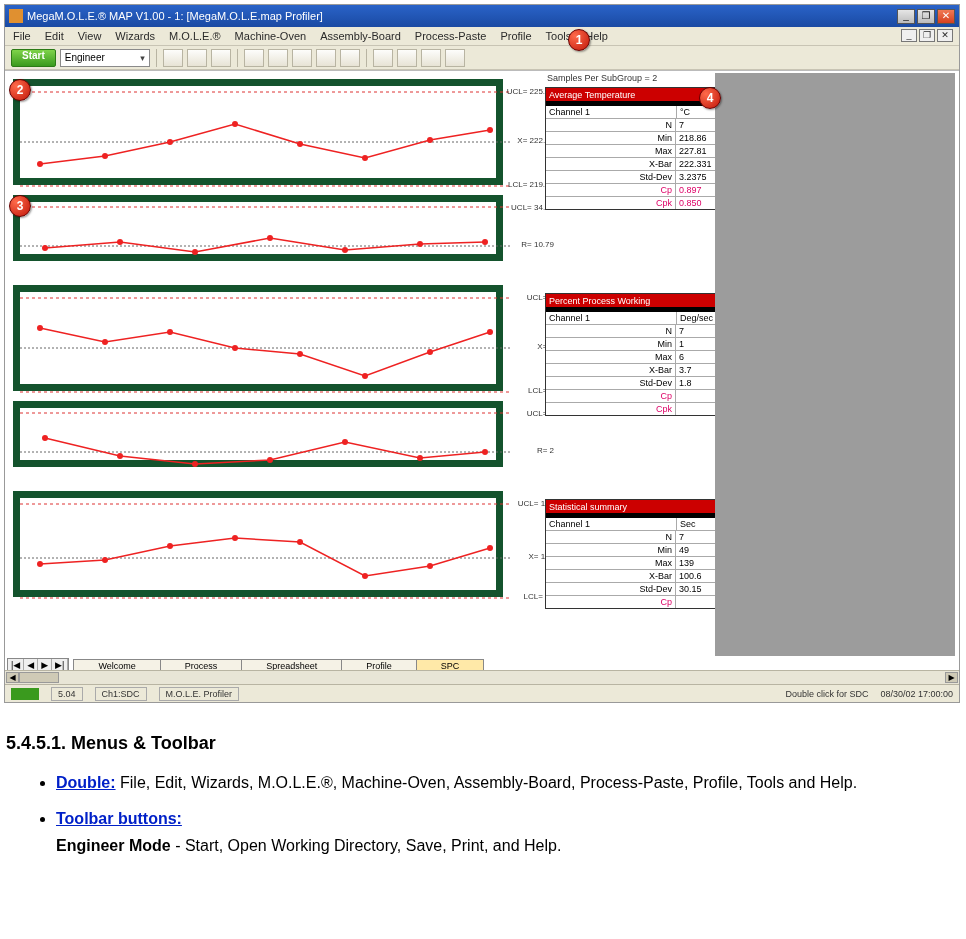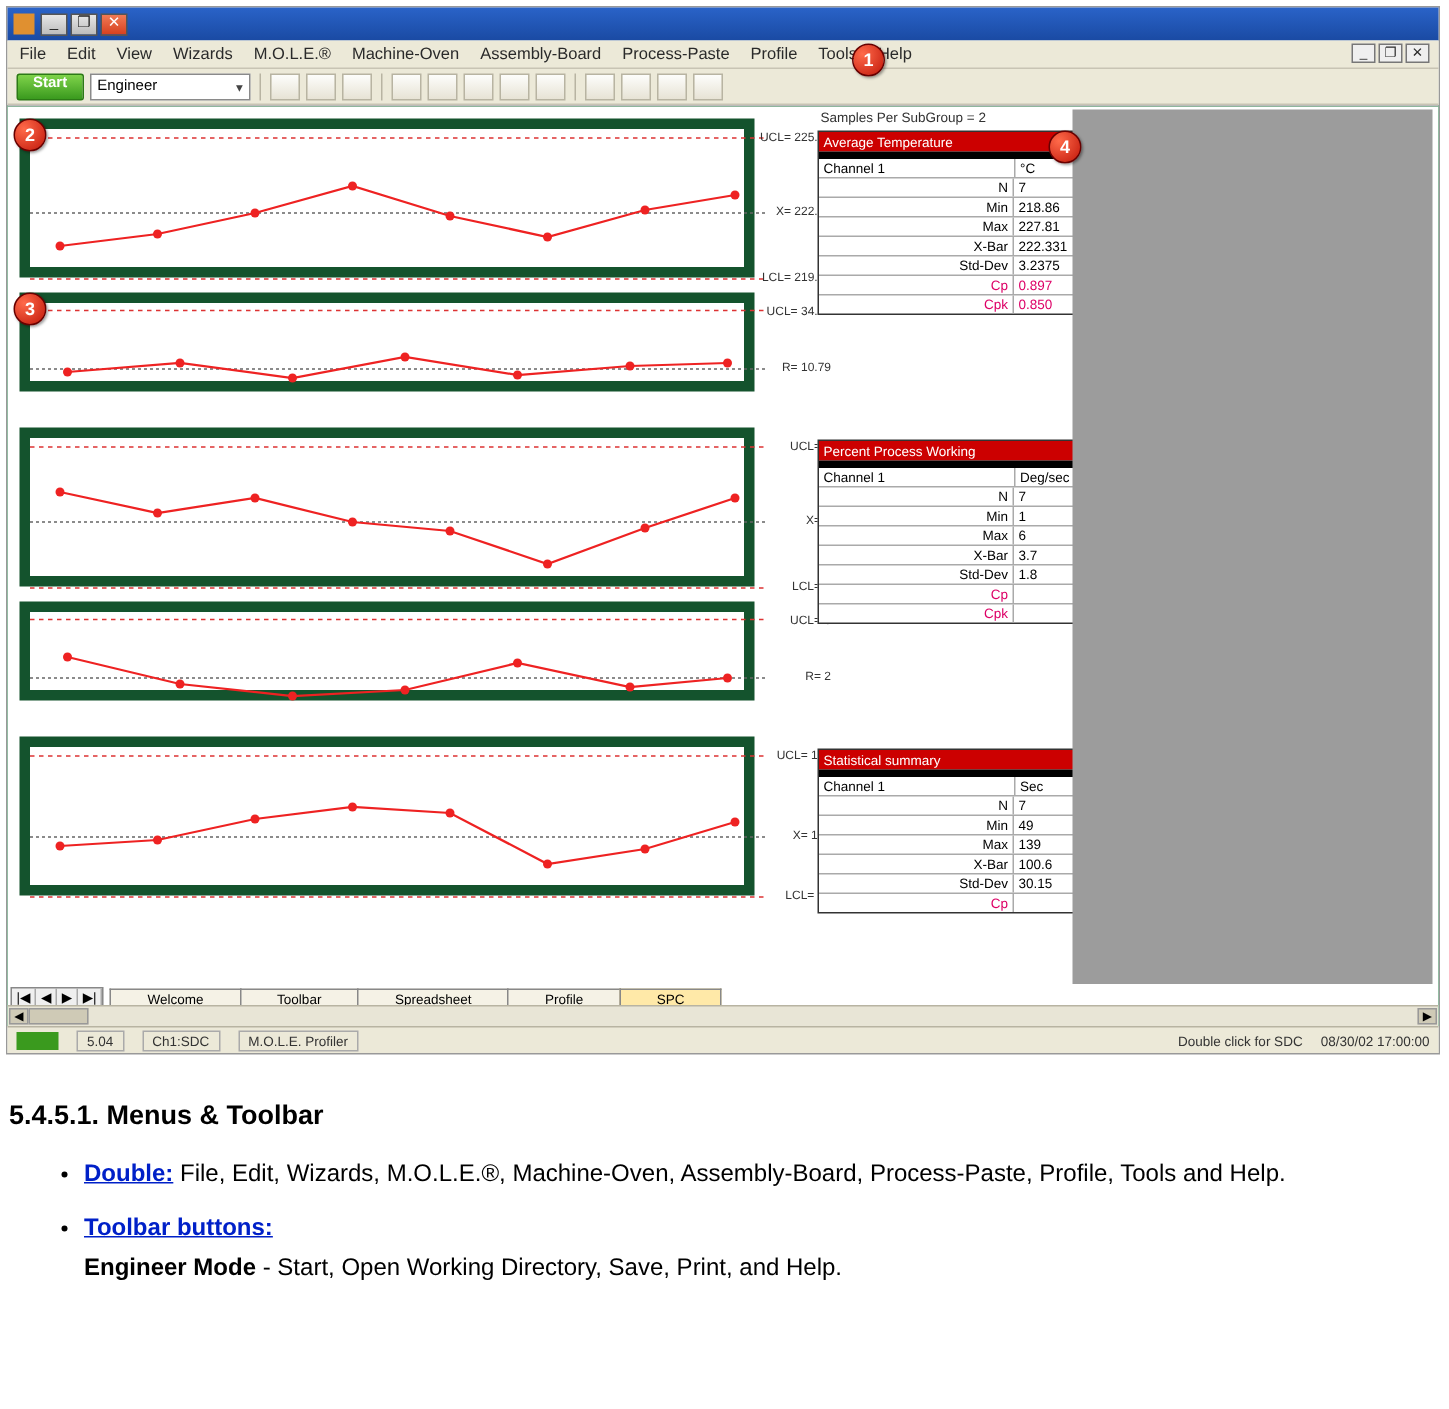--- a/index.html
+++ b/index.html
@@ -13,26 +13,26 @@
   .wbtns { display:flex; gap:2px; }
   .wbtn { width:18px; height:15px; background:linear-gradient(#e6e6e6,#bcbcbc); border:1px solid #555; font-size:10px; text-align:center; line-height:12px; color:#222; }
   .wbtn.close { background:linear-gradient(#f07a55,#d6401f); color:#fff; }
 
   .menubar { display:flex; gap:14px; padding:3px 8px; background:#ece9d8; font-size:11px; color:#2a2a2a; border-bottom:1px solid #c8c4b4; position:relative; }
   .menubar .docbtns { position:absolute; right:6px; top:2px; display:flex; gap:2px; }
   .docbtns .db { width:16px; height:13px; border:1px solid #777; background:#efefef; font-size:9px; text-align:center; line-height:11px; }
 
   .toolbar { display:flex; align-items:center; gap:4px; padding:2px 6px; background:#ece9d8; border-bottom:1px solid #c8c4b4; height:24px; }
   .startbtn { height:18px; padding:0 10px; background:linear-gradient(#7fd34a,#3a9a1e); color:#fff; font-size:10px; font-weight:bold; border:1px solid #2c7a16; border-radius:2px; }
-  .combo { height:18px; width:107px; border:1px solid #8a8a8a; background:#fff; font-size:10px; padding:0 4px; display:flex; align-items:center; justify-content:space-between; }
+  .combo { height:18px; width:90px; border:1px solid #8a8a8a; background:#fff; font-size:10px; padding:0 4px; display:flex; align-items:center; justify-content:space-between; }
   .combo:after { content:"▾"; font-size:9px; color:#444; }
   .sep { width:1px; height:18px; background:#b8b4a2; margin:0 2px; }
   .tbtn { width:20px; height:18px; border:1px solid #b8b4a2; background:linear-gradient(#fdfdfb,#e7e3d5); }
 
-  .workarea { position:relative; height:614px; background:#15803d; border-top:1px solid #bbb; overflow:hidden; }
+  .workarea { position:relative; height:614px; background:#5eead4; border-top:1px solid #bbb; overflow:hidden; }
   .client { position:absolute; inset:0; background:#fff; }
 
   
   .chart { position:absolute; border:7px solid #14532d; }
   .chart.big { left:8px; width:490px; height:106px; }
   .chart.narrow { left:8px; width:490px; height:66px; }
   .chart svg { display:block; }
   .ytick { position:absolute; right:-58px; font-size:8px; color:#333; white-space:nowrap; }
 
   
@@ -79,20 +79,21 @@
   .linklabel { color:#0020c8; text-decoration: underline; font-weight:bold; }
   .subline { margin-top:6px; }
 </style>
 </head>
 <body>
 
 <div class="shot">
 
   <div class="titlebar">
     <div class="appicon"></div>
+    <div class="title">MegaM.O.L.E.® MAP V1.00 - 1: [MegaM.O.L.E.map Profiler]</div>
     <div class="wbtns">
       <div class="wbtn">_</div>
       <div class="wbtn">❐</div>
       <div class="wbtn close">✕</div>
     </div>
   </div>
 
   <div class="menubar">
     <span>File</span>
     <span>Edit</span>
@@ -350,21 +351,21 @@
       <div class="greypane"></div>
 
       <div class="tabs">
         <div class="nav">
           <span>|◀</span>
           <span>◀</span>
           <span>▶</span>
           <span>▶|</span>
         </div>
         <div class="tab">Welcome</div>
-        <div class="tab">Toolbar</div>
+        <div class="tab">Process</div>
         <div class="tab">Spreadsheet</div>
         <div class="tab">Profile</div>
         <div class="tab spc active">SPC</div>
       </div>
 
       <div class="hscroll">
         <div class="arr arrL">◀</div>
         <div class="thumb"></div>
         <div class="arr arrR">▶</div>
       </div>

